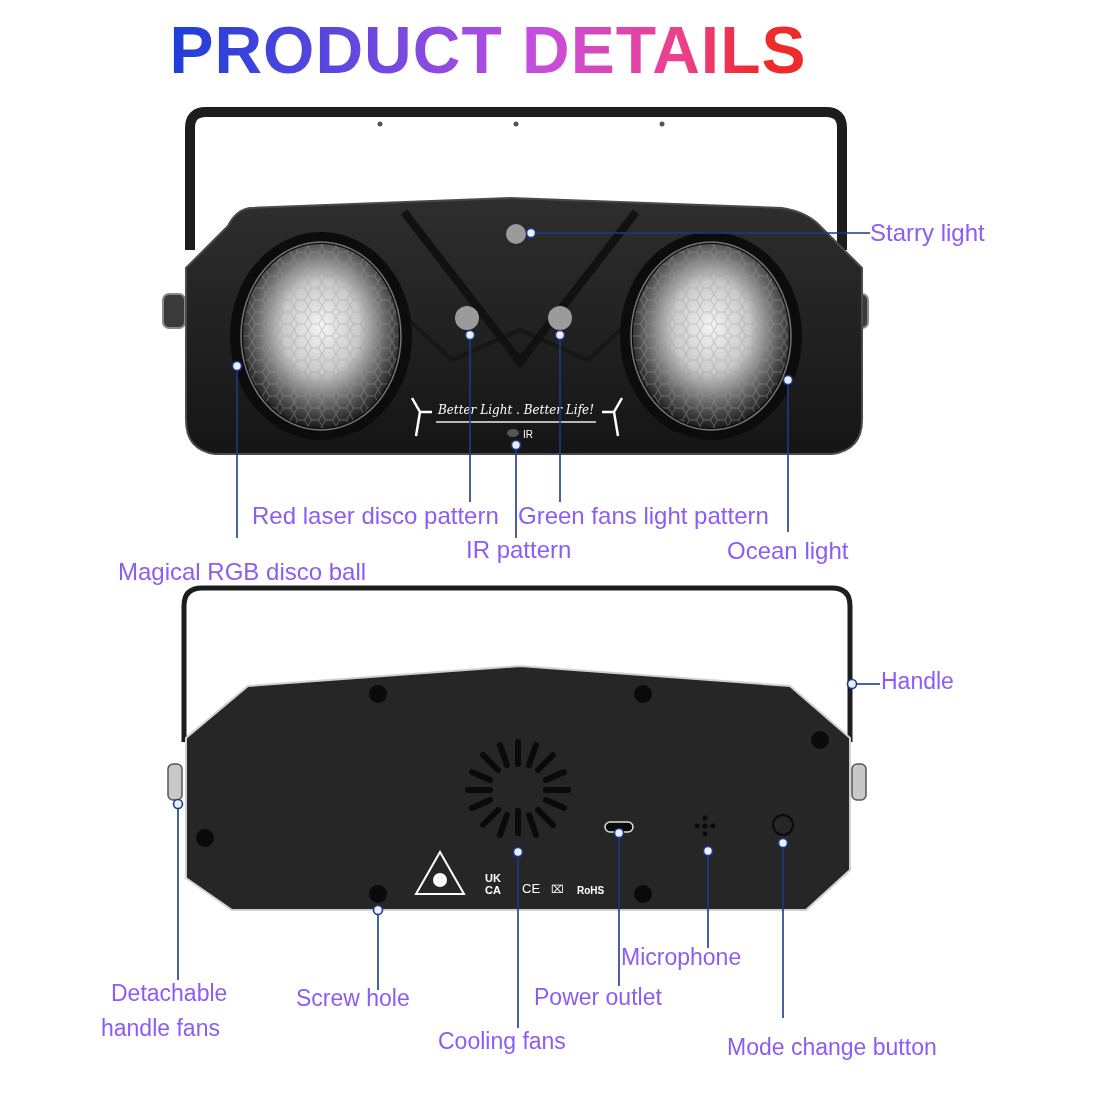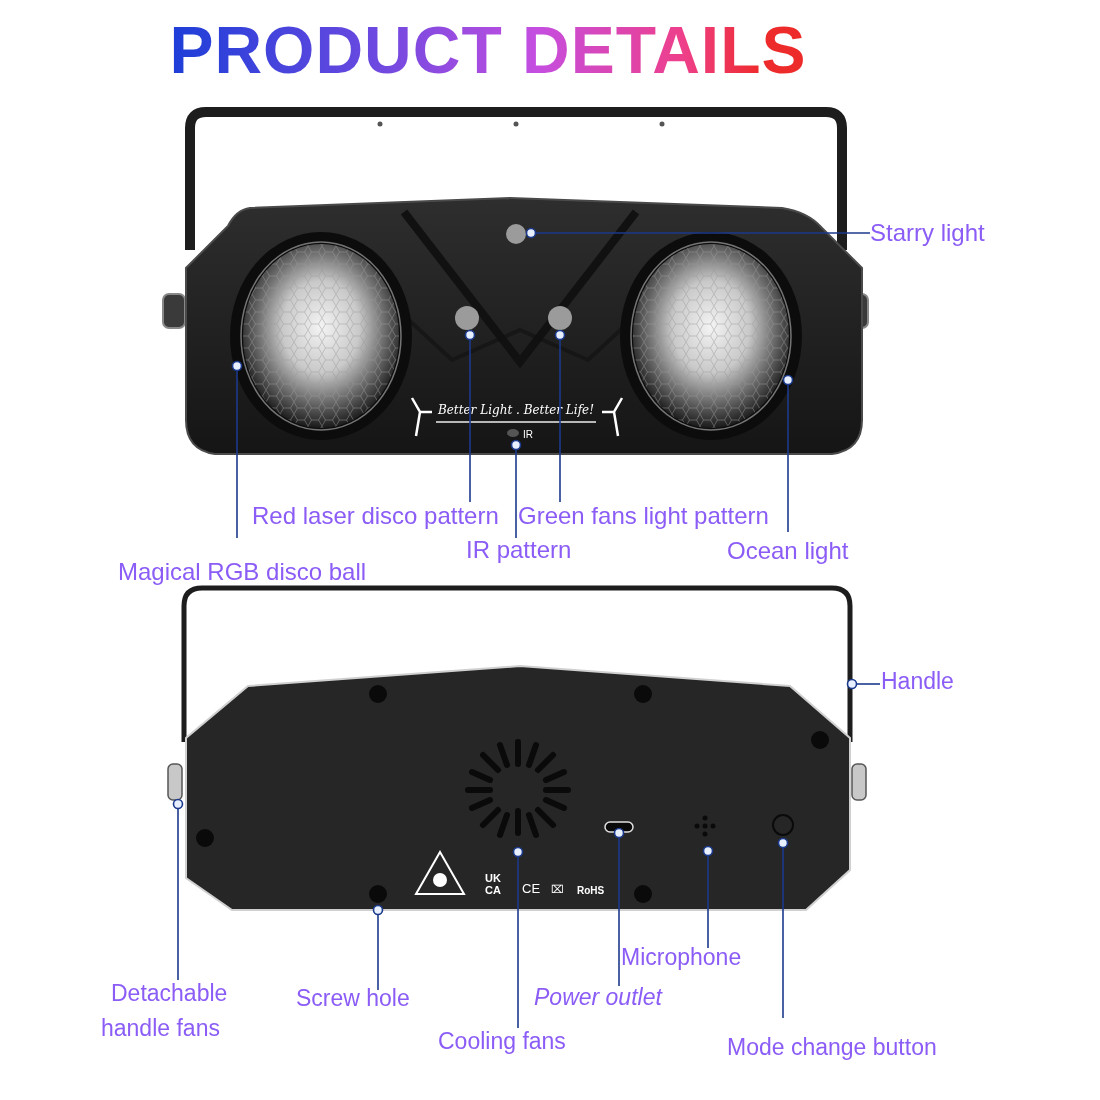--- a/index.html
+++ b/index.html
@@ -169,15 +169,15 @@
 <div class="label lbl-sm" style="left:518px;top:504px;">Green fans light pattern</div>
 <div class="label lbl-sm" style="left:118px;top:560px;">Magical RGB disco ball</div>
 <div class="label lbl-sm" style="left:466px;top:538px;">IR pattern</div>
 <div class="label lbl-sm" style="left:727px;top:539px;">Ocean light</div>
 
 <div class="label lbl-lg" style="left:881px;top:670px;">Handle</div>
 <div class="label lbl-lg" style="left:621px;top:946px;">Microphone</div>
 <div class="label lbl-lg" style="left:111px;top:982px;">Detachable</div>
 <div class="label lbl-lg" style="left:101px;top:1017px;">handle fans</div>
 <div class="label lbl-lg" style="left:296px;top:987px;">Screw hole</div>
-<div class="label lbl-lg" style="left:534px;top:986px;font-style:italic;">Power outlet</div>
+<div class="label lbl-lg" style="left:534px;top:986px;">Power outlet</div>
 <div class="label lbl-lg" style="left:438px;top:1030px;">Cooling fans</div>
 <div class="label lbl-lg" style="left:685px;top:1036px;margin-left:42px;">Mode change button</div>
 
 </body></html>

